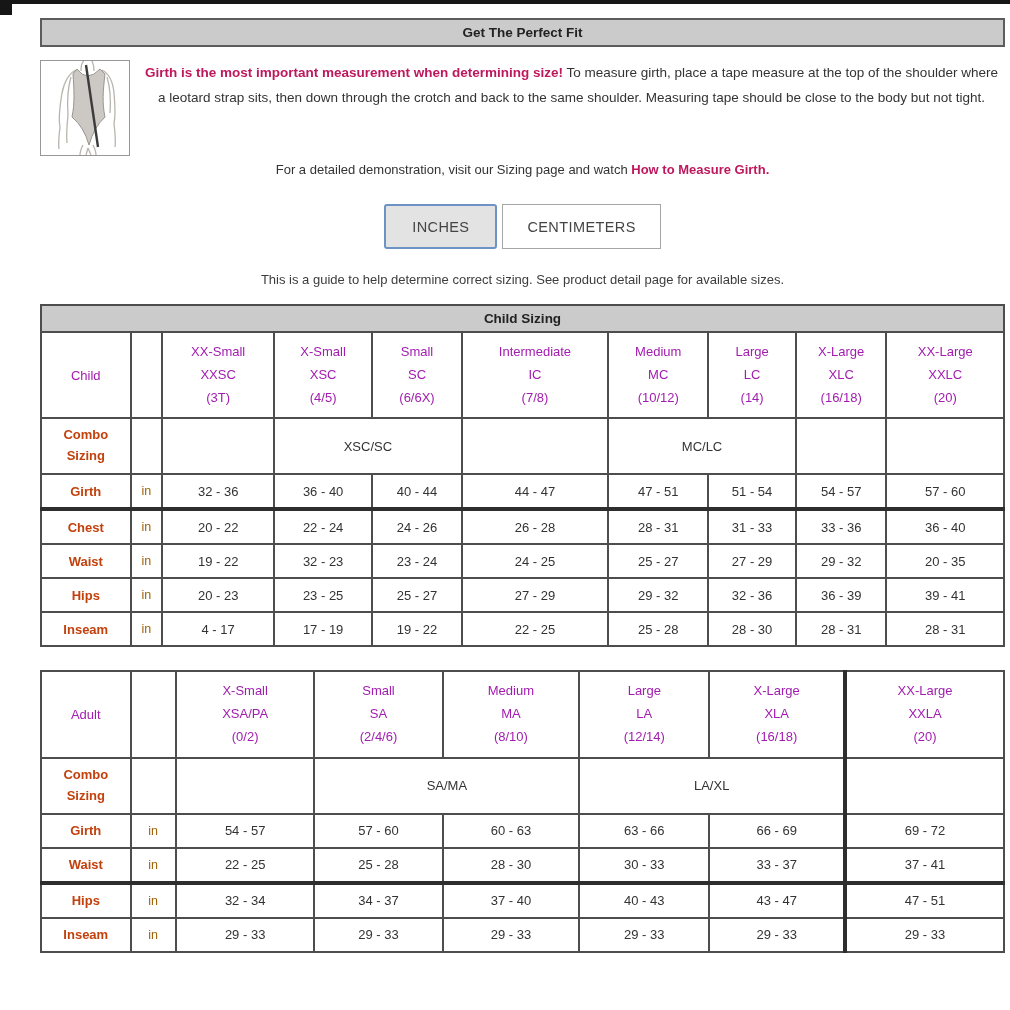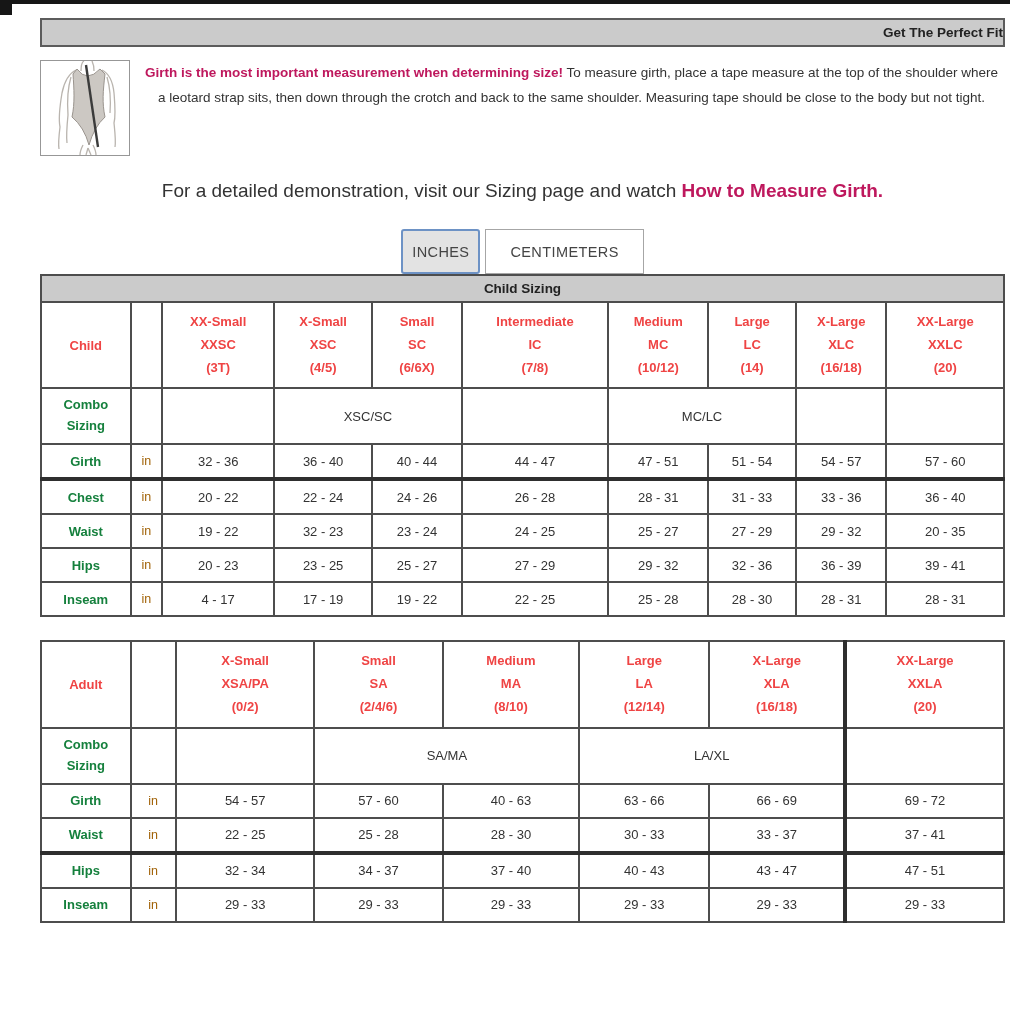--- a/index.html
+++ b/index.html
@@ -4,45 +4,45 @@
 <style>
   html,body{margin:0;padding:0;}
   body{
     width:1010px;height:1010px;background:#fff;position:relative;overflow:hidden;
     font-family:"Liberation Sans",sans-serif;color:#333;
   }
   .top-strip{position:absolute;top:0;left:0;width:1010px;height:4px;background:#161616;}
   .corner-mark{position:absolute;top:0;left:0;width:12px;height:15px;background:#161616;}
   .page{margin-left:40px;width:965px;}
   .banner{
-    margin-top:18px;background:#cbcbcb;border:2px solid #5c5c5c;text-align:right;
+    margin-top:18px;background:#cbcbcb;border:2px solid #5c5c5c;text-align:center;
     font-weight:bold;font-size:13.5px;color:#222;padding:5px 0;
   }
   .intro{display:flex;margin-top:13px;align-items:flex-start;}
   .fig{width:88px;height:94px;border:1px solid #979797;background:#fff;flex:0 0 auto;}
   .intro-text{flex:1;text-align:center;font-size:13.5px;line-height:1.82;padding:1px 2px 0 10px;color:#333;}
-  .demo-line{text-align:center;font-size:19px;margin-top:24px;color:#333;}
+  .demo-line{text-align:center;font-size:13px;margin-top:6px;color:#333;}
   b{color:#be185d;}
   .toggle{display:flex;justify-content:center;gap:5px;margin-top:27px;}
   .btn{font-size:14.5px;color:#444;letter-spacing:.4px;height:45px;display:flex;align-items:center;
        justify-content:center;box-sizing:border-box;cursor:pointer;}
-  .btn-inches{background:#e3e3e3;border:2px solid #6d92c5;border-radius:3px;padding:0 9px;}
+  .btn-inches{background:#e3e3e3;border:2px solid #6d92c5;border-radius:3px;padding:0 26px;}
   .btn-cm{background:#fff;border:1px solid #a6a6a6;padding:0 24px;}
   .note{text-align:center;font-size:13px;margin-top:23px;color:#3c3c3c;}
   table{border-collapse:collapse;width:965px;table-layout:fixed;}
-  #child-table{}
+  #child-table{margin-top:17px;}
   #adult-table{margin-top:23px;}
   th,td{border:2px solid #4d4d4d;text-align:center;vertical-align:middle;overflow:hidden;}
   .banner-row th{background:#cbcbcb;font-size:13.5px;font-weight:bold;color:#222;padding:5px 0;}
-  .header-row th{font-size:13px;font-weight:bold;color:#ef4444;padding:8px 2px;}
+  .header-row th{font-size:13px;font-weight:normal;color:#a21caf;padding:8px 2px;}
   .header-row span{display:block;line-height:1.75;}
   .combo-row th,.combo-row td{height:52px;font-size:13px;}
   .combo-row .rowlabel{font-weight:bold;padding:0 12px;line-height:1.6;}
   tbody th,tbody td{height:30px;font-size:13px;}
-  .rowlabel{font-weight:bold;color:#15803d;}
+  .rowlabel{font-weight:bold;color:#c2410c;}
   .unit{font-size:12.5px;color:#a16207;}
   #child-table tbody tr:first-child th,#child-table tbody tr:first-child td{border-bottom:4px solid #2e2e2e;}
   #adult-table tbody tr:nth-child(2) th,#adult-table tbody tr:nth-child(2) td{border-bottom:4px solid #2e2e2e;}
   #adult-table .header-row th:last-child,
   #adult-table .combo-row td:last-child,
   #adult-table tbody td:last-child{border-left:4px solid #2e2e2e;}
 </style>
 </head>
 <body>
 
@@ -79,20 +79,21 @@
 
   <div class="demo-line">
     <span>For a detailed demonstration, visit our Sizing page and watch </span><b>How to Measure Girth.</b>
   </div>
 
   <div class="toggle">
     <div class="btn btn-inches">INCHES</div>
     <div class="btn btn-cm">CENTIMETERS</div>
   </div>
 
+  <div class="note">This is a guide to help determine correct sizing. See product detail page for available sizes.</div>
 
   <table id="child-table">
     <colgroup>
       <col style="width:9.3%">
         <col style="width:3.3%">
         <col style="width:11.6%">
         <col style="width:10.2%">
       <col style="width:9.3%">
         <col style="width:15.2%">
         <col style="width:10.4%">
@@ -277,21 +278,21 @@
         <td colspan="2">LA/XL</td>
         <td></td>
       </tr>
     </thead>
     <tbody>
         <tr>
           <th class="rowlabel">Girth</th>
           <td class="unit">in</td>
           <td class="val">54 - 57</td>
           <td class="val">57 - 60</td>
-          <td class="val">40 - 63</td>
+          <td class="val">60 - 63</td>
           <td class="val">63 - 66</td>
           <td class="val">66 - 69</td>
           <td class="val">69 - 72</td>
         </tr>
         <tr>
           <th class="rowlabel">Waist</th>
           <td class="unit">in</td>
           <td class="val">22 - 25</td>
           <td class="val">25 - 28</td>
           <td class="val">28 - 30</td>

